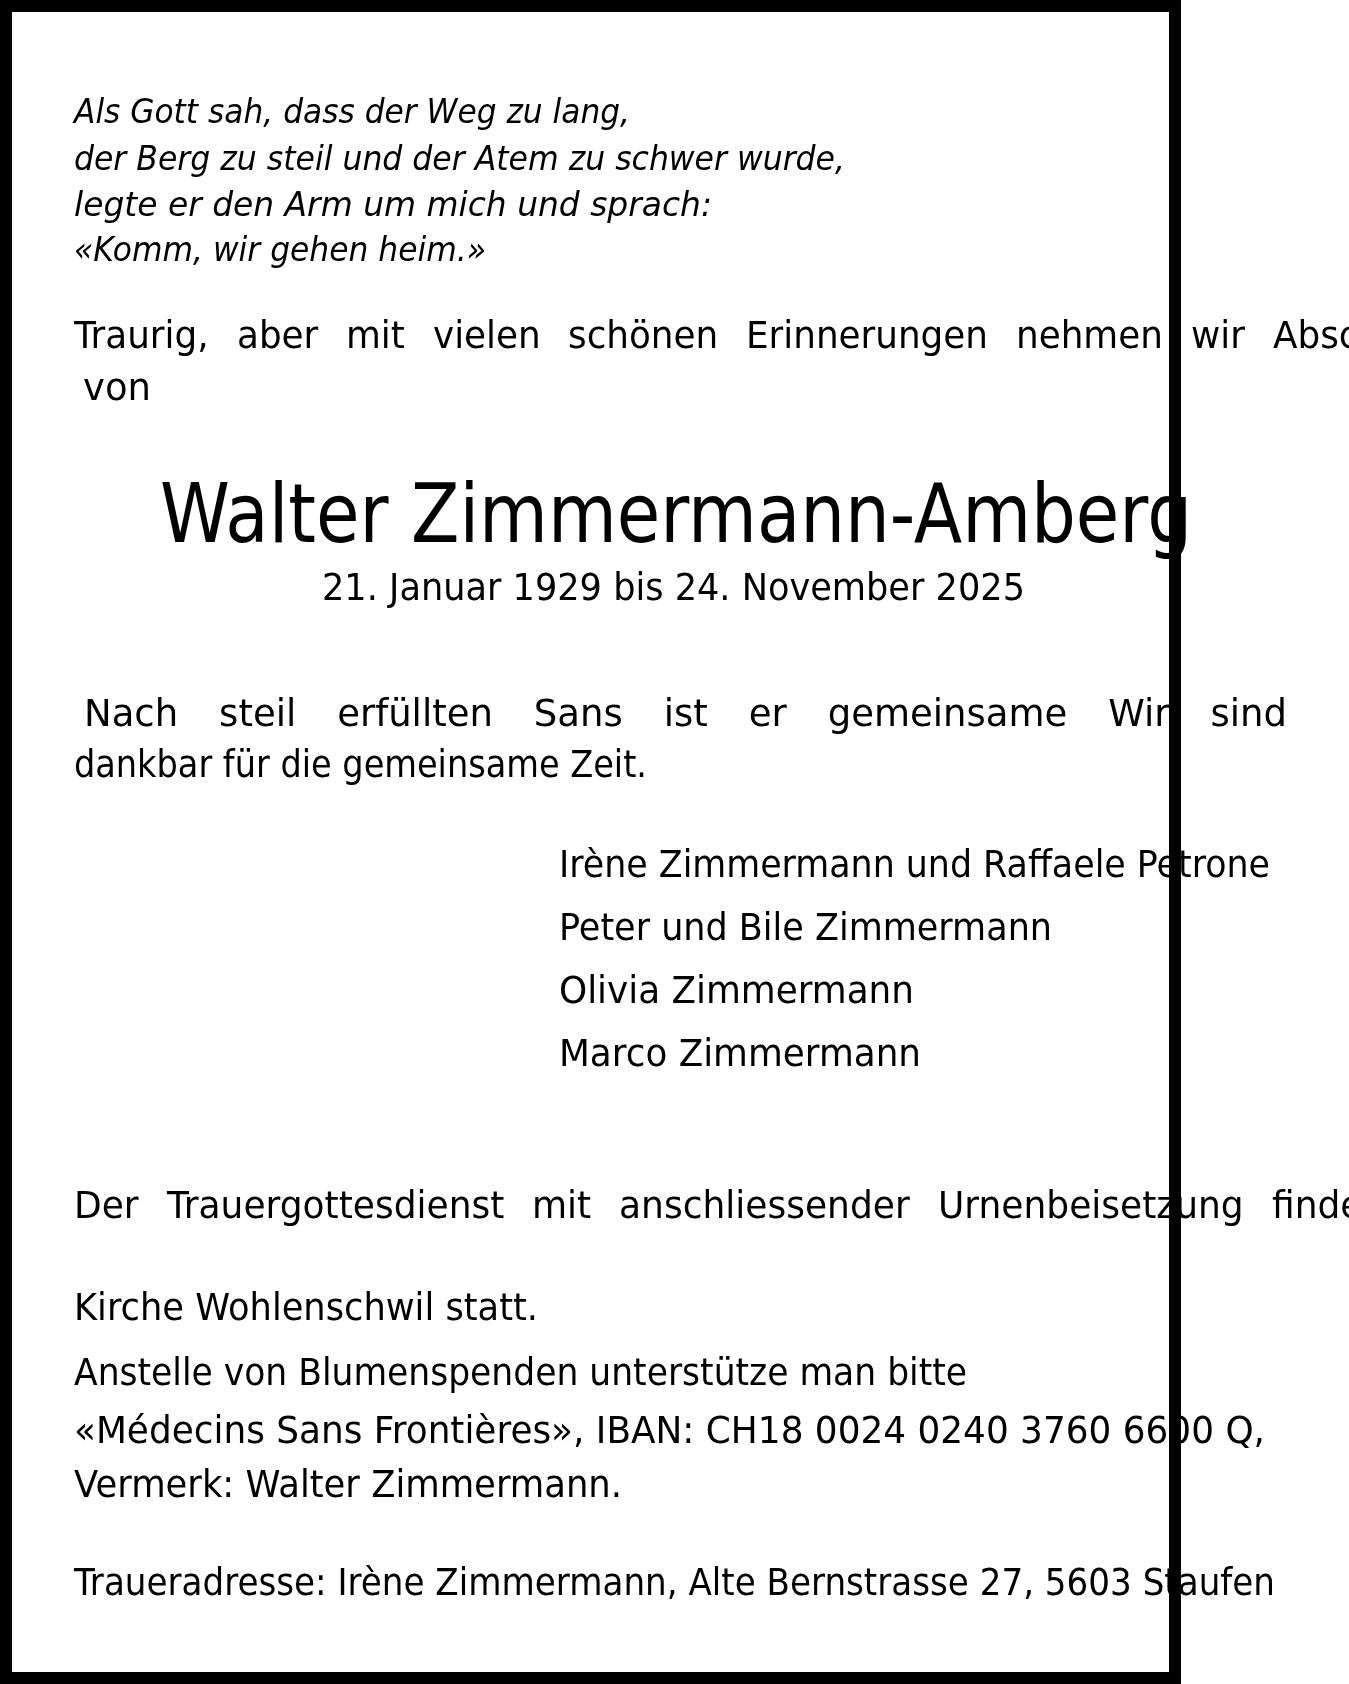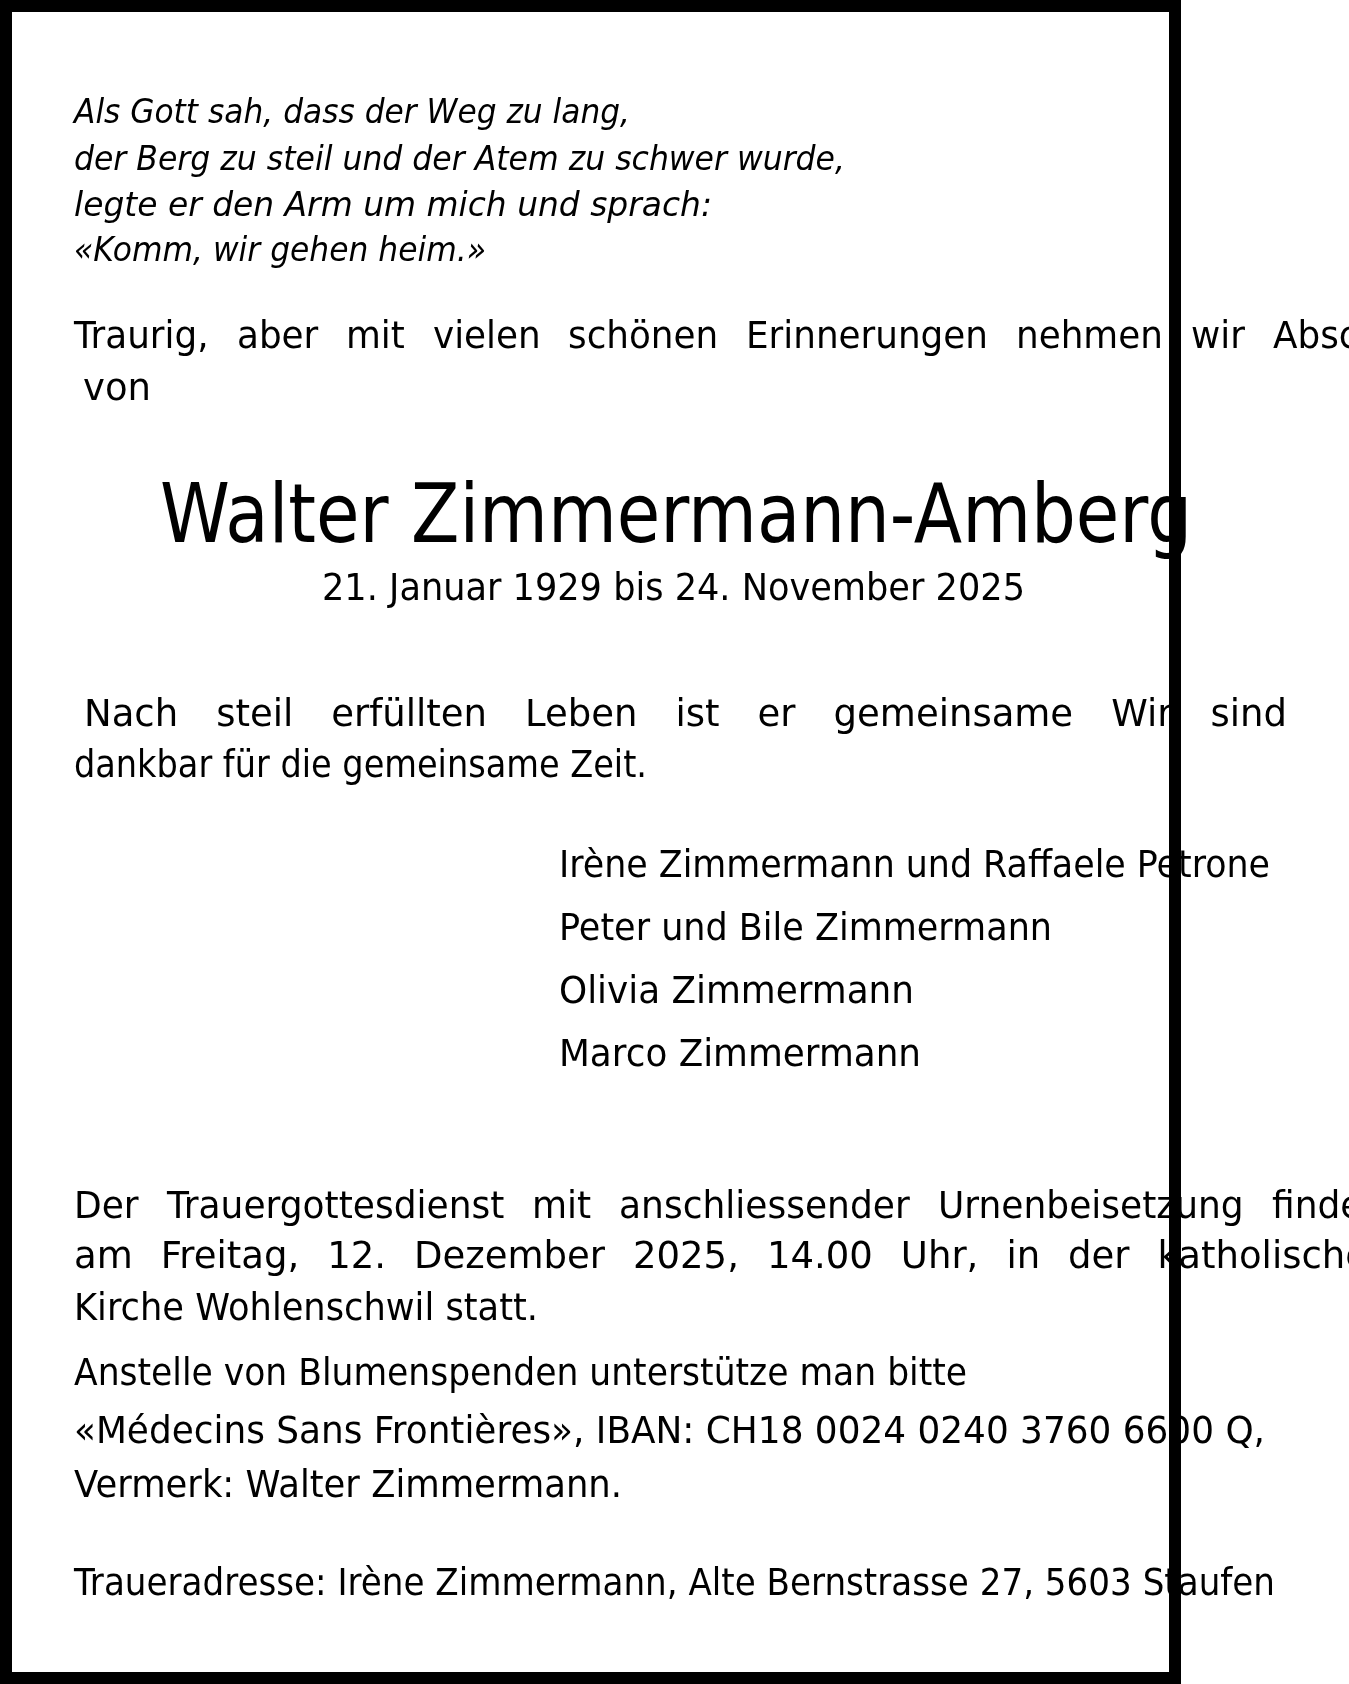--- a/index.html
+++ b/index.html
@@ -48,21 +48,21 @@
     </div>
   <div class="line body" style="left: 62px; top: 356.88px; margin-left: 9px;">von</div>
 
   <div class="line name" style="left: 148px; top: 460.68px; transform: scaleX(0.861919);">Walter Zimmermann-Amberg</div>
   <div class="line body" style="left: 310px; top: 556.88px; transform: scaleX(0.949379);">21. Januar 1929 bis 24. November 2025</div>
 
   <div class="line body justify" style="left: 62px; top: 682.88px; width: 1203px; margin-left: 10px;">
       <span class="w">Nach</span>
       <span class="w">steil</span>
       <span class="w">erfüllten</span>
-      <span class="w">Leben</span>
+      <span class="w">Sans</span>
       <span class="w">ist</span>
       <span class="w">er</span>
       <span class="w">gemeinsame</span>
       <span class="w">Wir</span>
       <span class="w">sind</span>
     </div>
   <div class="line body" style="left: 62px; top: 733.88px; transform: scaleX(0.906825);">dankbar für die gemeinsame Zeit.</div>
 
   <div class="line body" style="left: 547px; top: 833.88px; transform: scaleX(0.941176);">Irène Zimmermann und Raffaele Petrone</div>
   <div class="line body" style="left: 547px; top: 896.88px; transform: scaleX(0.945747);">Peter und Bile Zimmermann</div>
@@ -70,32 +70,20 @@
   <div class="line body" style="left: 547px; top: 1022.88px; transform: scaleX(0.966905);">Marco Zimmermann</div>
 
   <div class="line body justify" style="left: 62px; top: 1174.88px; width: 1203px;">
       <span class="w" style="transform: scaleX(0.972992); transform-origin: 0px 0px; width: 64.6736px;">Der</span>
       <span class="w" style="transform: scaleX(0.972992); transform-origin: 0px 0px; width: 337.415px;">Trauergottesdienst</span>
       <span class="w" style="transform: scaleX(0.972992); transform-origin: 0px 0px; width: 59.2005px;">mit</span>
       <span class="w" style="transform: scaleX(0.972992); transform-origin: 0px 0px; width: 290.681px;">anschliessender</span>
       <span class="w" style="transform: scaleX(0.972992); transform-origin: 0px 0px; width: 305.717px;">Urnenbeisetzung</span>
       <span class="w" style="transform: scaleX(0.972992); transform-origin: 0px 0px; width: 104.612px;">findet</span>
     </div>
-  <div class="line body justify" style="left: 62px; top: 1224.88px; width: 1203px;">
-      <span class="w">am</span>
-      <span class="w">Freitag,</span>
-      <span class="w">12.</span>
-      <span class="w">Dezember</span>
-      <span class="w">2025,</span>
-      <span class="w">14.00</span>
-      <span class="w">Uhr,</span>
-      <span class="w">in</span>
-      <span class="w">der</span>
-      <span class="w">katholischen</span>
-    </div>
   <div class="line body" style="left: 62px; top: 1276.88px; transform: scaleX(0.952466);">Kirche Wohlenschwil statt.</div>
 
   <div class="line body" style="left: 62px; top: 1341.88px; transform: scaleX(0.933612);">Anstelle von Blumenspenden unterstütze man bitte</div>
   <div class="line body" style="left: 62px; top: 1399.88px; transform: scaleX(0.968957);">«Médecins Sans Frontières», IBAN: CH18 0024 0240 3760 6600 Q,</div>
   <div class="line body" style="left: 62px; top: 1453.88px; transform: scaleX(0.955927);">Vermerk: Walter Zimmermann.</div>
 
   <div class="line body" style="left: 62px; top: 1551.88px; transform: scaleX(0.923147);">Traueradresse: Irène Zimmermann, Alte Bernstrasse 27, 5603 Staufen</div>
 </div>
 
 </body></html>

